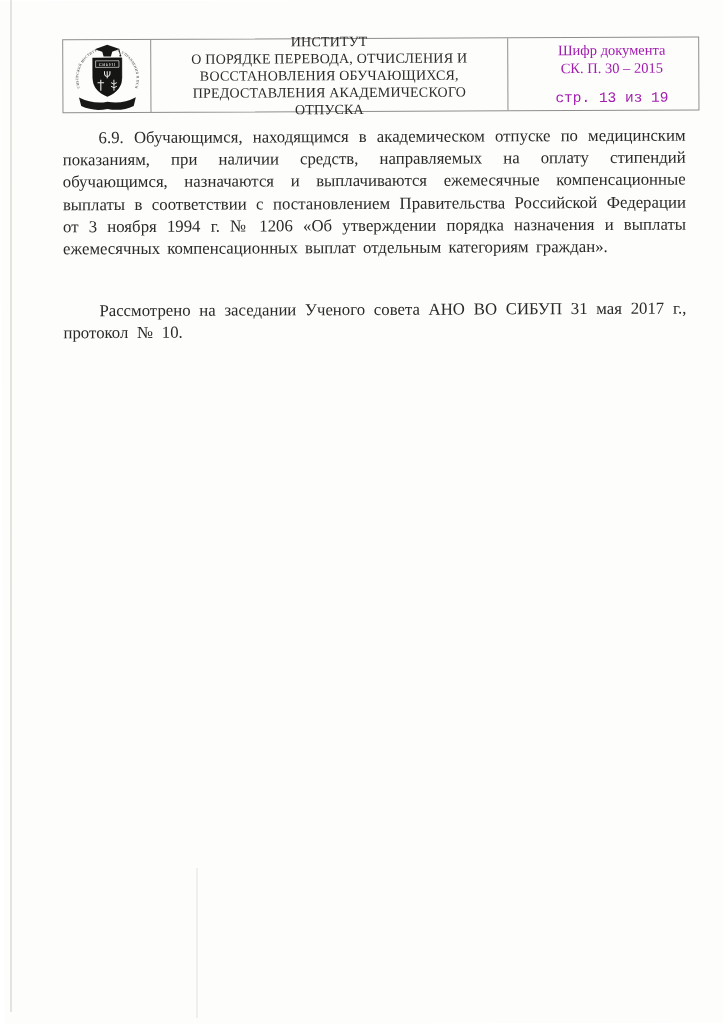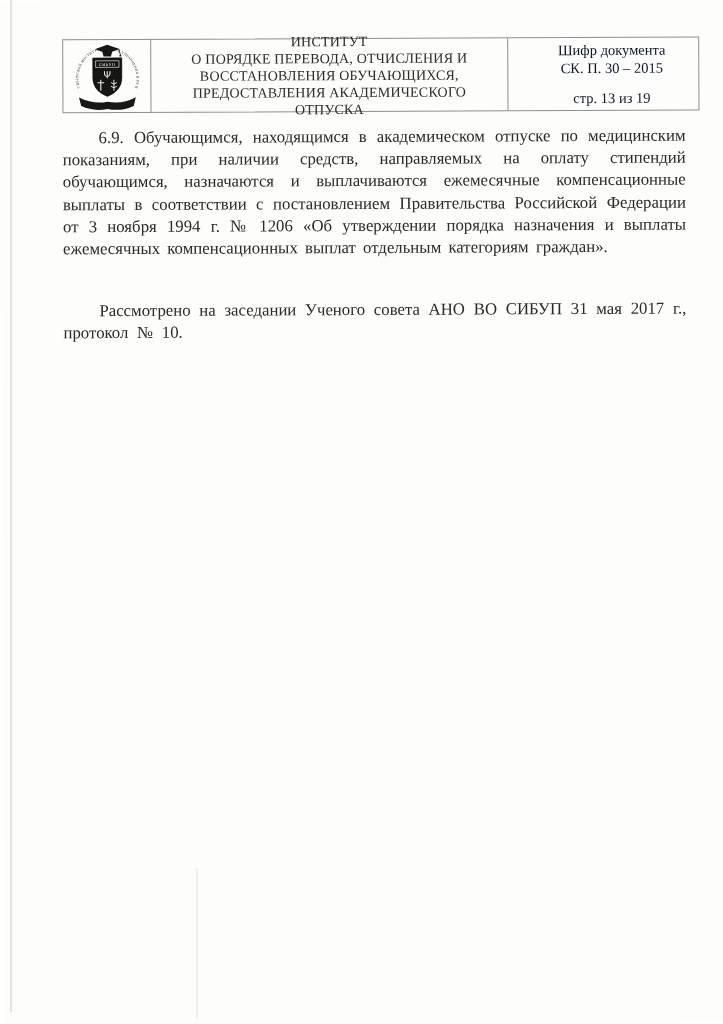--- a/index.html
+++ b/index.html
@@ -45,23 +45,23 @@
     display:flex;flex-direction:column;align-items:center;justify-content:center;
     text-align:center;
     font-size:14px;line-height:17px;letter-spacing:0.2px;
     padding:2px 6px;box-sizing:border-box;
     color:#2c2b29;
   }
   .code-cell{
     width:173px;flex:0 0 173px;
     display:flex;flex-direction:column;align-items:center;justify-content:center;
     font-size:14.5px;line-height:18.5px;
-    box-sizing:border-box;color:#0f172a;margin-left:17px;
+    box-sizing:border-box;color:#a21caf;margin-left:17px;
   }
-  .page-info{margin-top:11px;}
+  .page-info{margin-top:11px;font-family:Liberation Mono, monospace;}
   
   .body-text{
     position:absolute;left:62px;top:126px;width:623px;
   }
   p.para{
     margin:0;
     text-align:justify;
     text-indent:36px;
     font-size:16.8px;
     line-height:22.2px;

